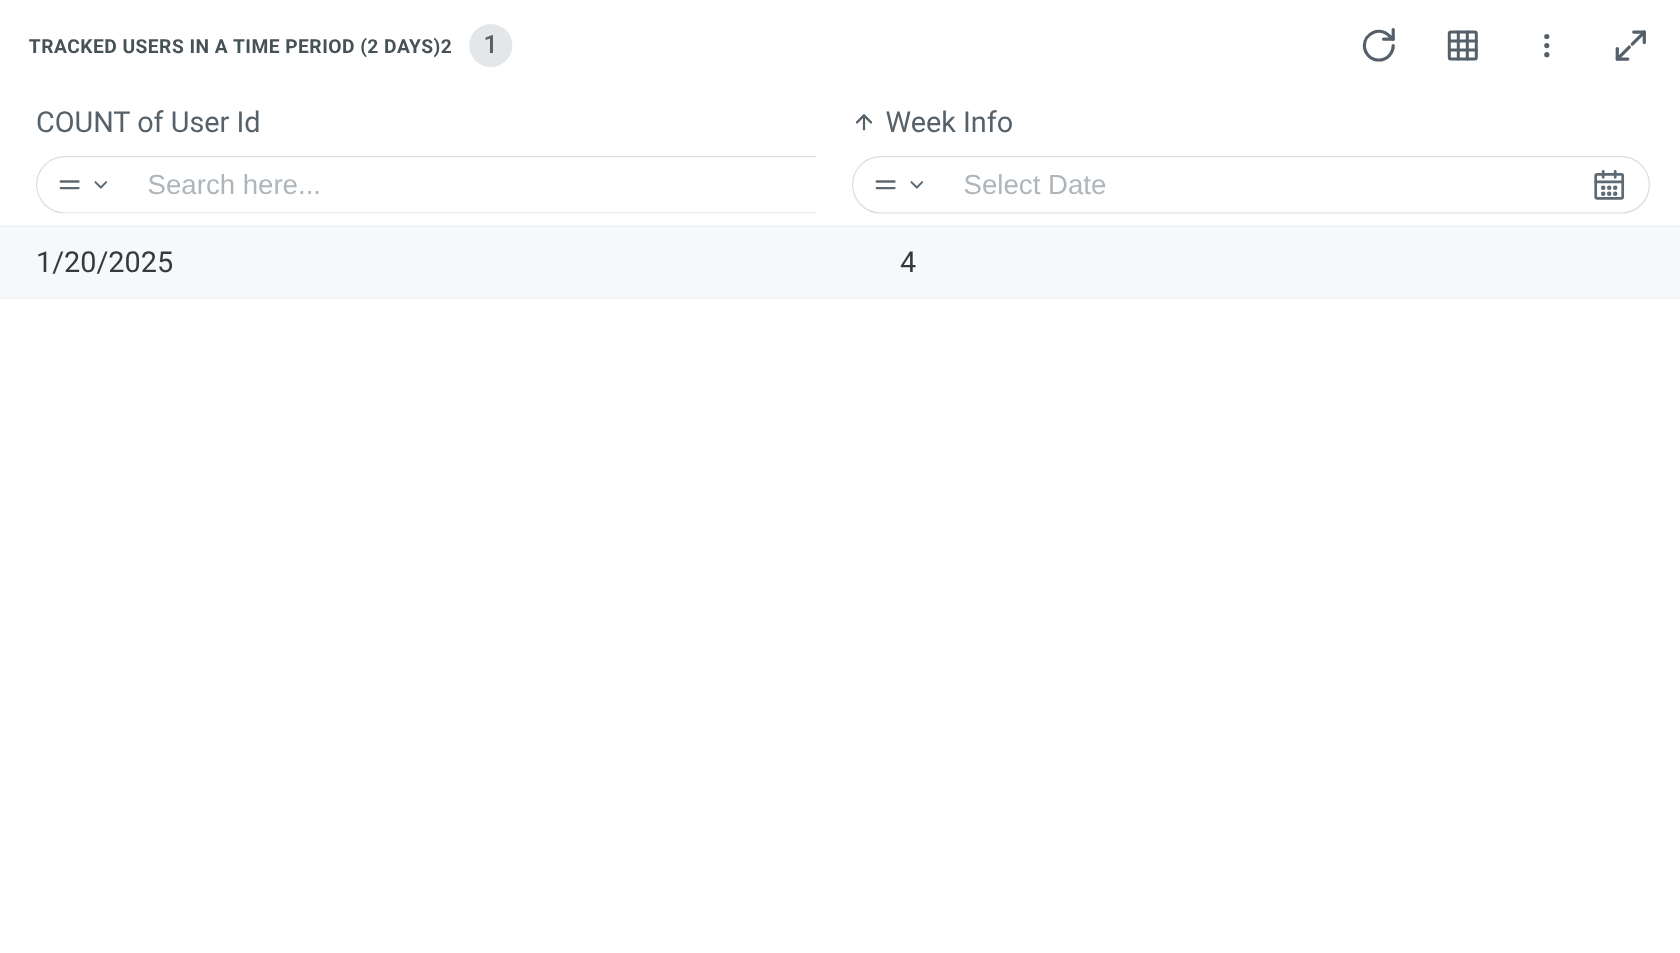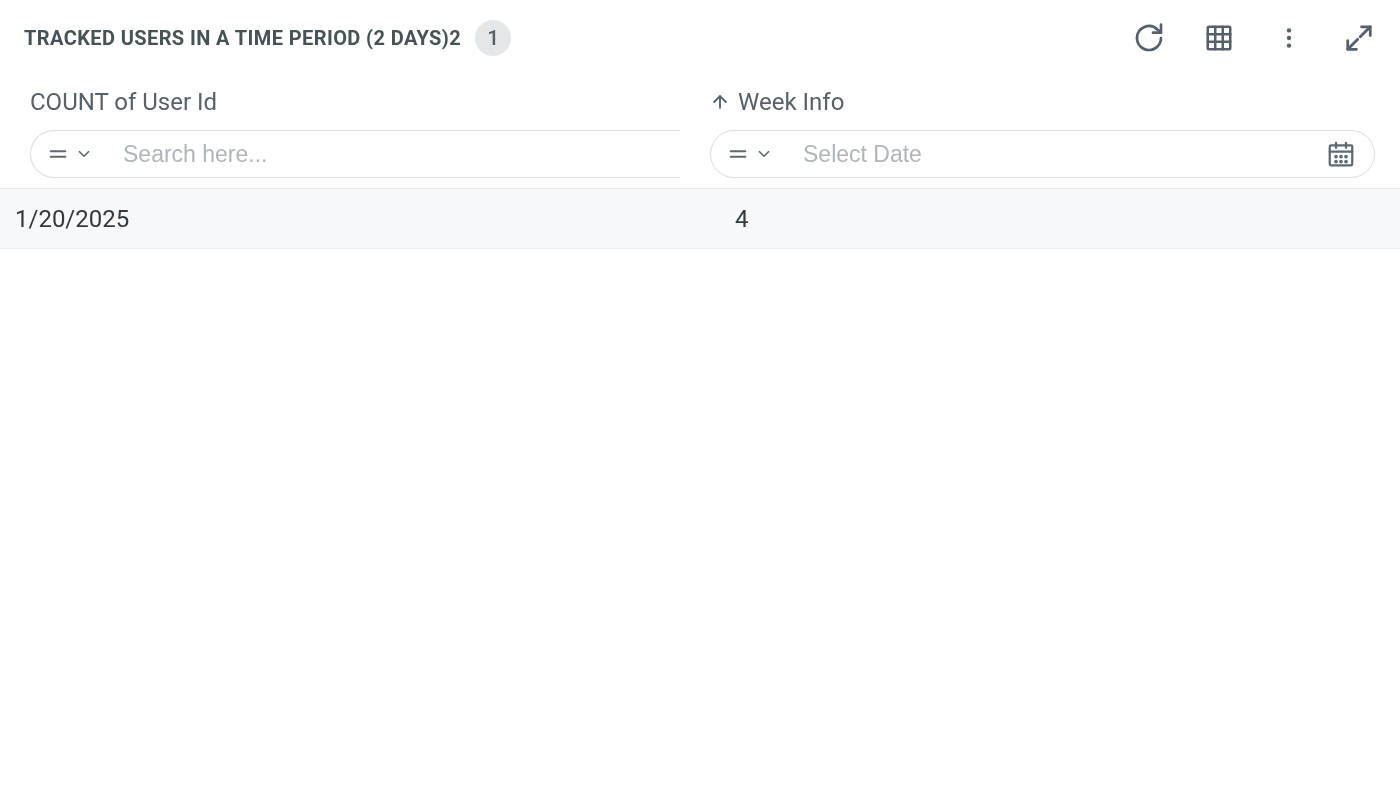--- a/index.html
+++ b/index.html
@@ -21,21 +21,21 @@
     justify-content: space-between;
     padding: 20px 24px 18px 24px;
     width: 100%;
   }
   .header-left {
     display: flex;
     align-items: center;
     gap: 14px;
   }
   .title {
-    font-size: 20px;
+    font-size: 16px;
     font-weight: 700;
     letter-spacing: 0.4px;
     color: #475257;
     text-transform: none;
   }
   .badge {
     display: inline-flex;
     align-items: center;
     justify-content: center;
     min-width: 36px;
@@ -157,21 +157,20 @@
   .data-row {
     display: flex;
     align-items: center;
     height: 60px;
     background: #f6f8f9;
     border-bottom: 1px solid #ecf0f2;
   }
   .data-row .cell {
     font-size: 24px;
     color: #333a40;
-    padding-left: 15px;
   }
   .cell1 {
     width: 720px;
     padding-left: 30px;
   }
   .cell2 {
     flex: 1;
     padding-left: 30px;
   }
 

